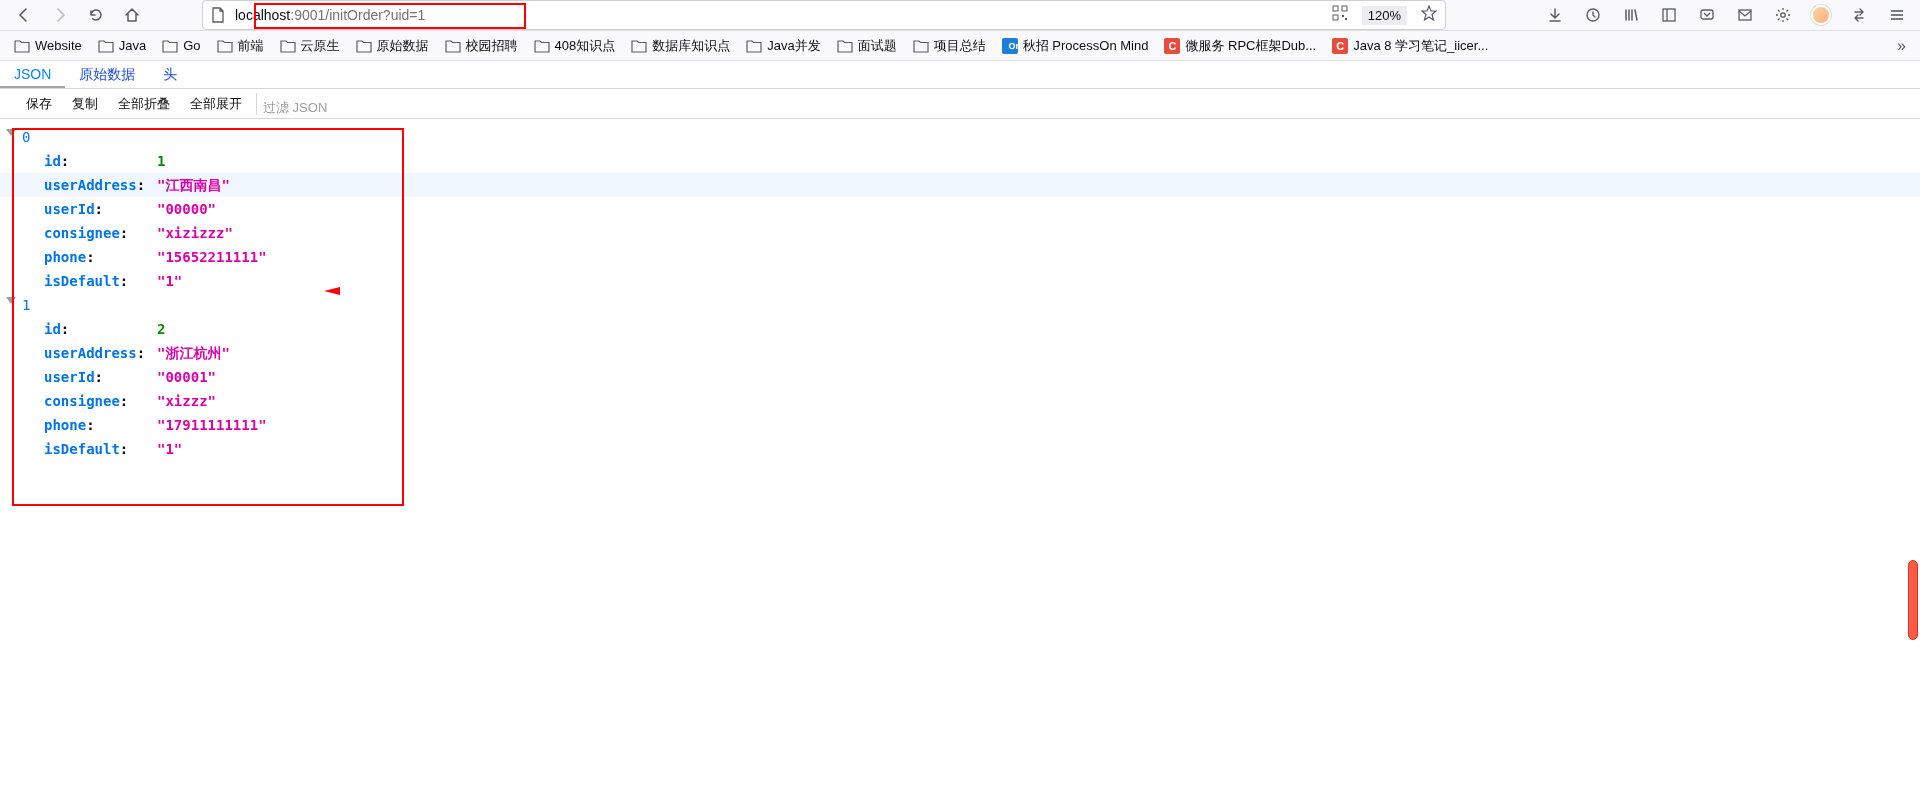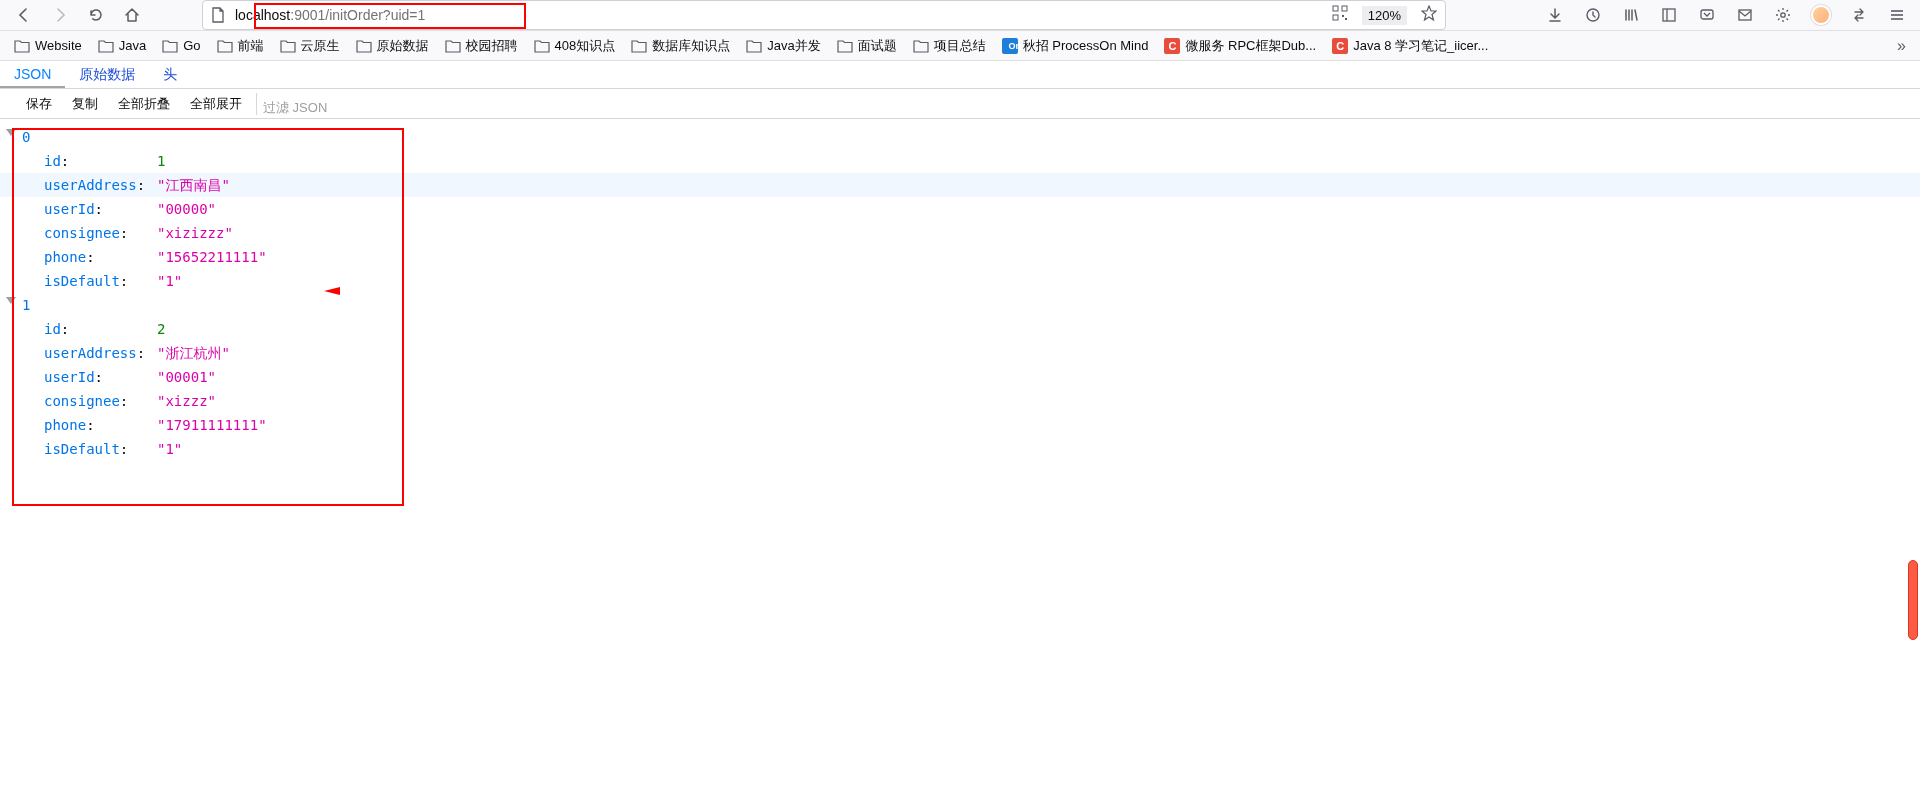--- a/index.html
+++ b/index.html
@@ -187,21 +187,21 @@
       font-size: 14px;
       padding: 6px 0 12px 0;
       line-height: 24px;
       position:relative;
     }
     .json-row {
       display:flex;
       padding-left: 22px;
       position:relative;
     }
-    .json-row.indent { padding-left: 44px; }
+    .json-row.indent { padding-left: 44px; font-weight: bold; }
     .json-row.highlight { background:#f0f7ff; }
     .toggle {
       position:absolute;
       left:6px;
       top:4px;
       width:0; height:0;
       border-left:5px solid transparent;
       border-right:5px solid transparent;
       border-top:7px solid #9e9e9e;
       cursor:pointer;

